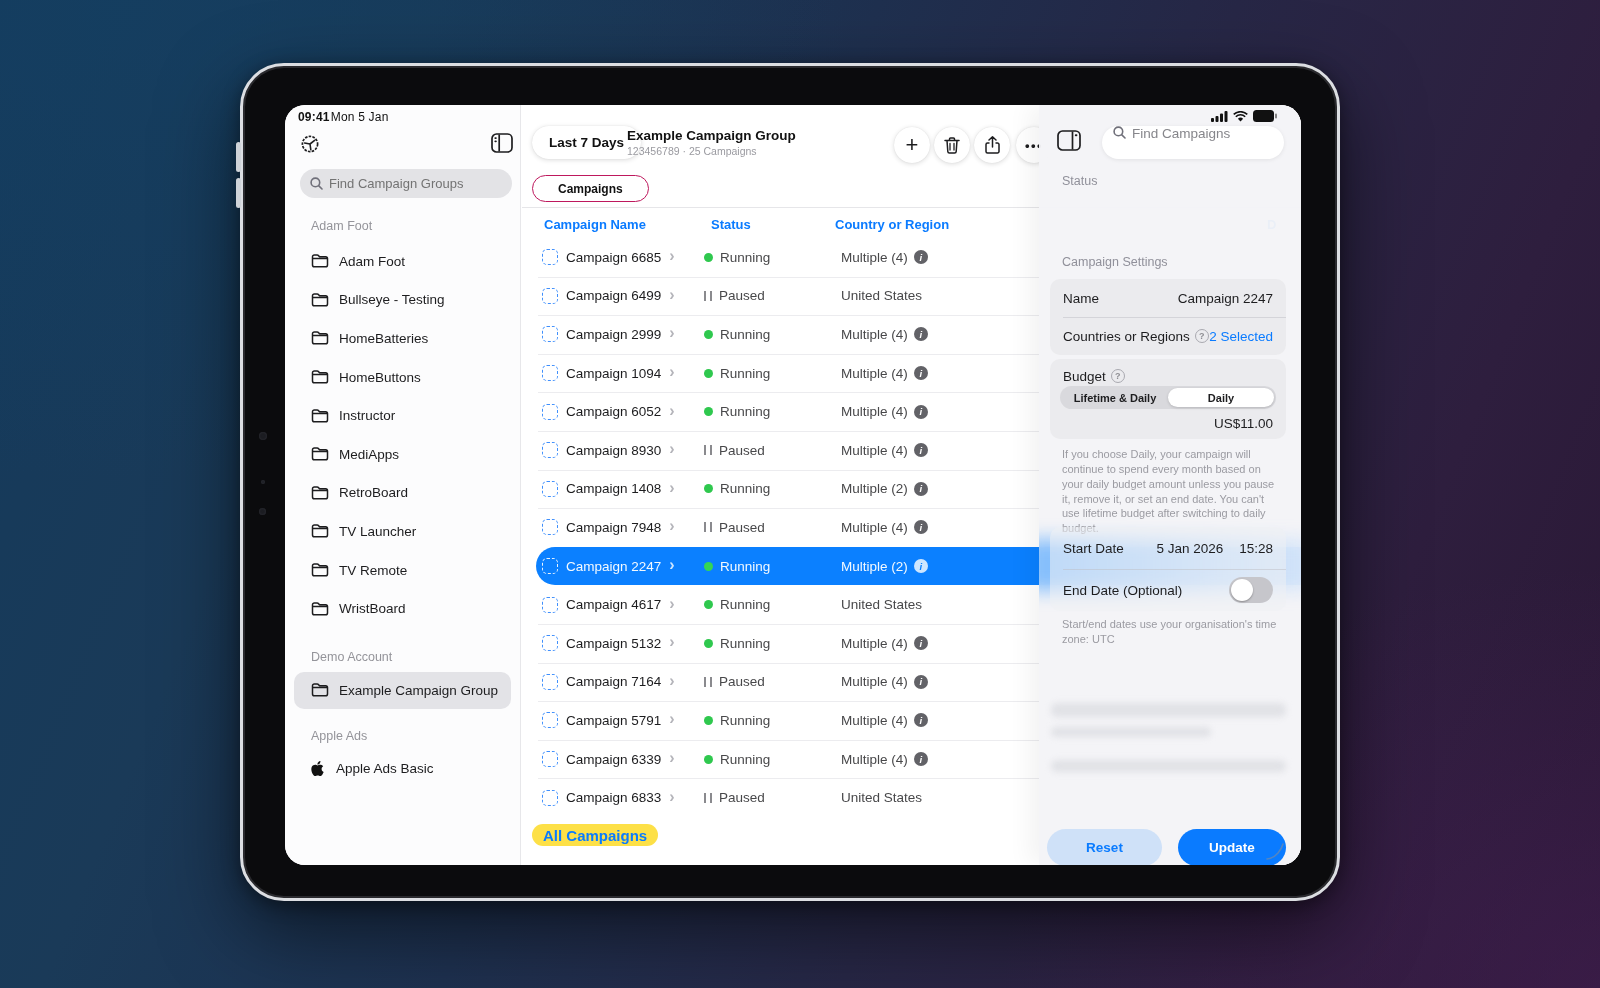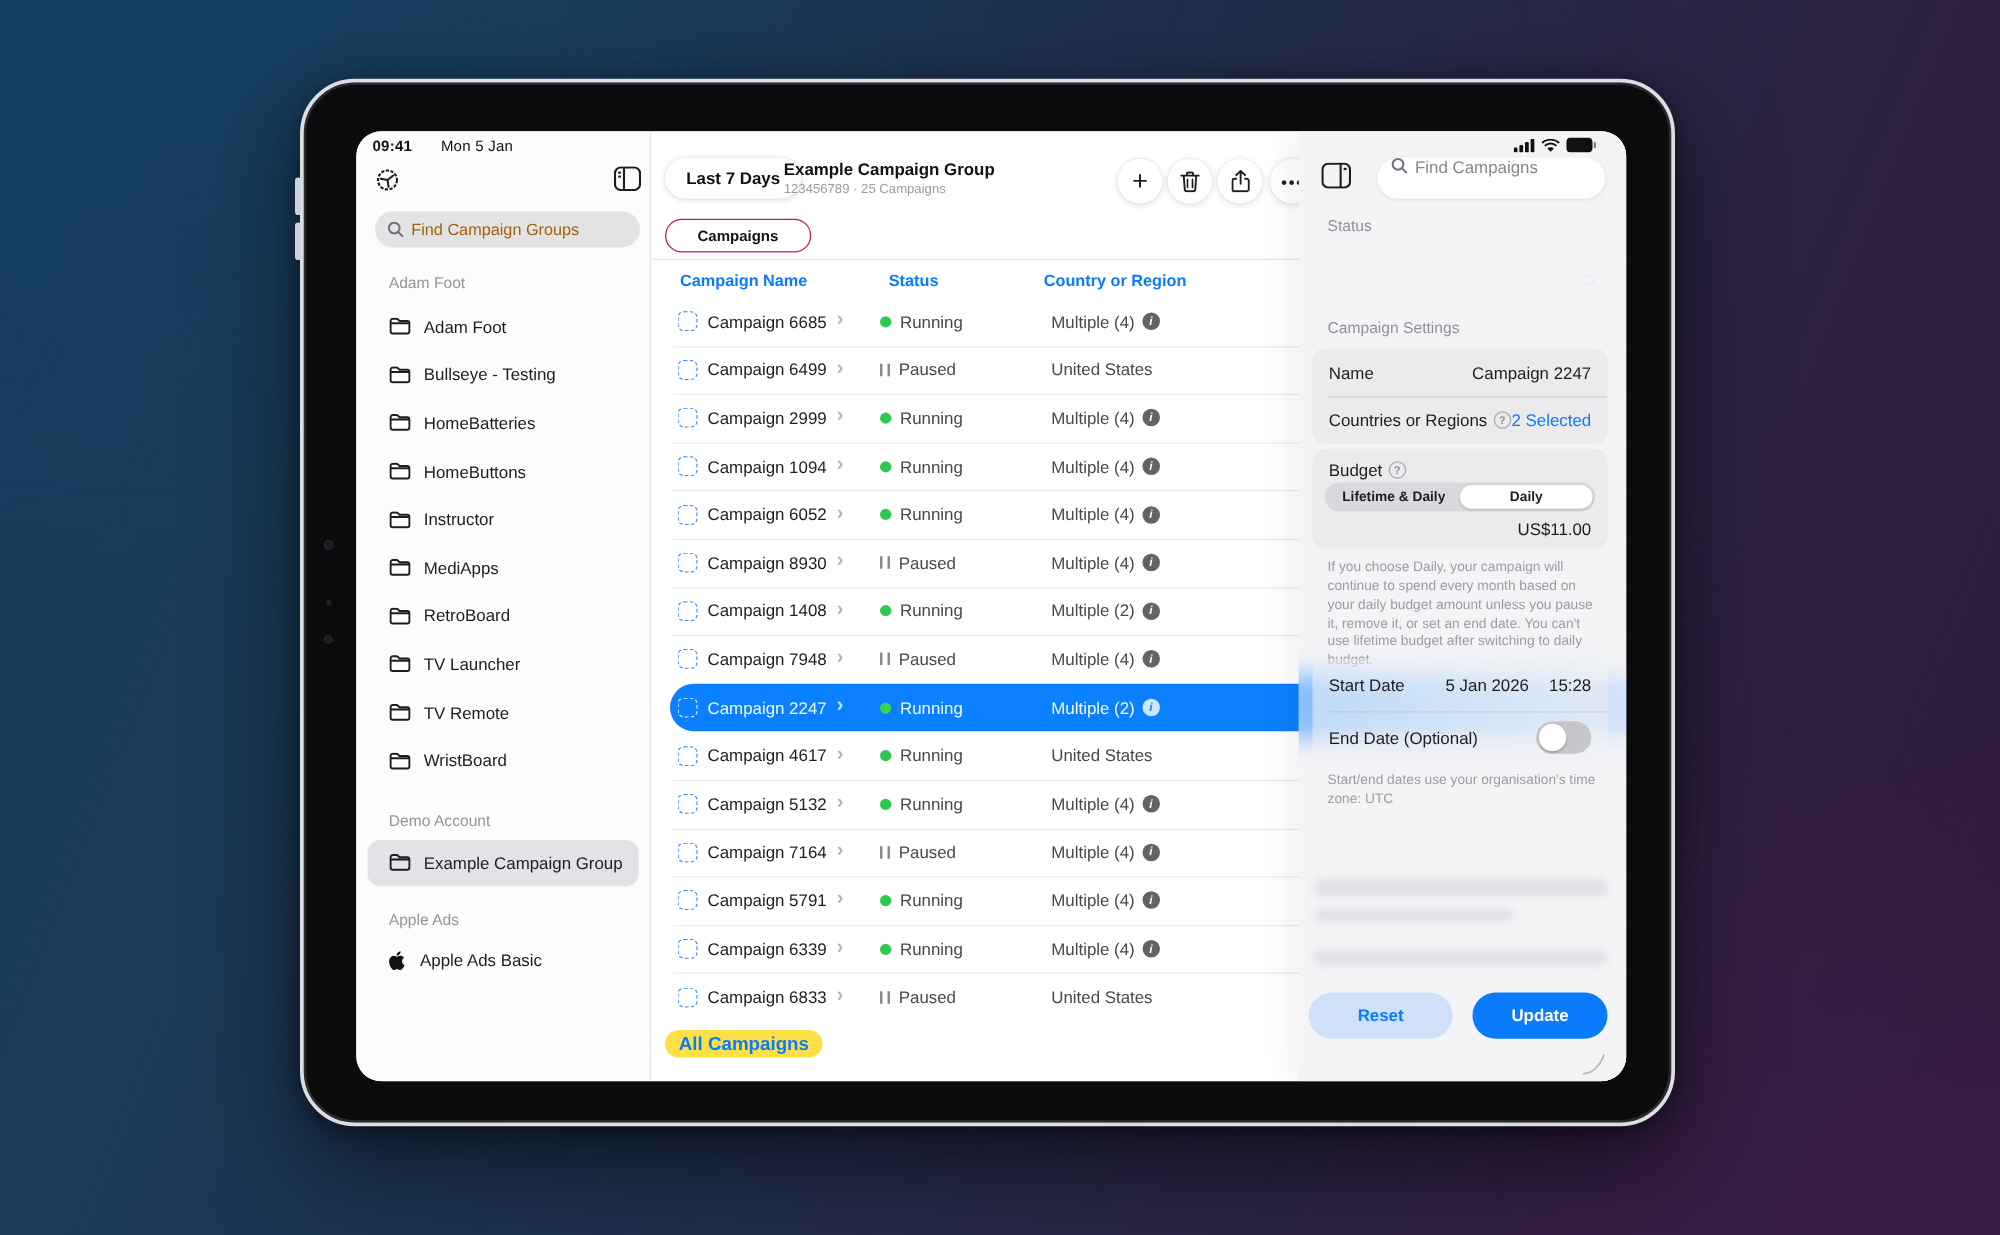--- a/index.html
+++ b/index.html
@@ -19,31 +19,31 @@
     box-shadow:0 30px 80px rgba(0,0,0,.55), 0 4px 18px rgba(0,0,0,.4), inset 0 0 0 2px #2a2a2e; }
   .side-btn { position:absolute; left:-7px; width:5px; height:30px; background:#cfd3d8; border-radius:3px; }
   .cam-dot { position:absolute; left:16px; border-radius:50%; background:#1c1d22; box-shadow:inset 0 0 2px #34353c; }
 
   .screen { position:absolute; left:42px; top:39px; width:1016px; height:760px;
     background:#ffffff; border-radius:20px; overflow:hidden; }
 
   
   .statusbar { position:absolute; left:0; top:0; width:100%; height:24px; z-index:40; }
   .sb-left { position:absolute; left:13px; top:5px; font-size:12px; font-weight:700; color:#111; letter-spacing:.2px; }
-  .sb-left .sb-date { font-weight:400; margin-left:23px; }
+  .sb-left .sb-date { font-weight:400; margin-left:1px; }
   .sb-right { position:absolute; right:24px; top:5px; display:flex; align-items:center; gap:5px; }
 
   
   .sidebar { position:absolute; left:0; top:0; bottom:0; width:236px; background:#fcfcfd;
     border-right:1px solid #e7e7ea; z-index:10; }
   .app-logo { position:absolute; left:15px; top:29px; width:20px; height:20px; }
   .panel-toggle-l { position:absolute; left:206px; top:28px; width:22px; height:20px; }
   .search-pill { position:absolute; left:15px; top:64px; width:212px; height:29px; background:#e3e3e6;
     border-radius:15px; display:flex; align-items:center; padding:0 10px; gap:6px; }
-  .search-pill .ph { font-size:13px; color:#a16207; }
+  .search-pill .ph { font-size:13px; color:#737373; }
   .side-list { position:absolute; left:0; top:104px; right:0; }
   .side-header { height:33px; display:flex; align-items:center; padding-left:26px;
     font-size:12.5px; color:#94949a; }
   .side-header.h2 { height:44px; align-items:flex-end; padding-bottom:8px; }
   .side-header.h3 { height:40px; align-items:flex-end; padding-bottom:6px; }
   .side-item { height:38.6px; display:flex; align-items:center; gap:10px; padding-left:26px;
     font-size:13.5px; color:#1d1d1f; }
   .side-item.selected { background:#e3e3e7; border-radius:10px; margin:0 9px; padding-left:17px; height:37px; }
   .folder-ic { width:18px; height:14px; flex:0 0 auto; }
 
@@ -115,21 +115,21 @@
   .q-ic { width:14px; height:14px; border:1.3px solid #a9a9b0; border-radius:50%; color:#8e8e93;
     font-size:9px; font-weight:700; display:inline-flex; align-items:center; justify-content:center; }
   .toggle { width:44px; height:26px; border-radius:13px; background:#c6c6cb; position:relative; margin-left:auto; flex:0 0 auto; }
   .toggle .knob { position:absolute; left:2px; top:2px; width:22px; height:22px; border-radius:50%; background:#fff;
     box-shadow:0 1px 2px rgba(0,0,0,.3); }
   .seg { position:absolute; left:10px; right:10px; top:27px; height:23px; background:#d9d9dd; border-radius:12px;
     display:flex; padding:2px; }
   .seg .opt { flex:1; display:flex; align-items:center; justify-content:center; font-size:11px; font-weight:700; color:#1d1d1f; }
   .seg .opt.sel { background:#fff; border-radius:10px; box-shadow:0 1px 3px rgba(0,0,0,.16); }
   .note { position:absolute; left:23px; right:17px; font-size:11px; line-height:1.35; color:#9b9ba2; }
-  .p-btn { position:absolute; top:689px; height:37px; border-radius:19px; display:flex; align-items:center;
+  .p-btn { position:absolute; top:724px; height:37px; border-radius:19px; display:flex; align-items:center;
     justify-content:center; font-size:13.5px; font-weight:600;text-align:right; }
   .p-btn.reset { left:8px; width:115px; background:#cfe1f8; color:#0a7bff; }
   .p-btn.update { right:15px; width:108px; background:#0a7bff; color:#ffffff; }
   .scribble { position:absolute; right:16px; top:738px; opacity:.55; }
 
   svg.ic { display:block; }
 </style>
 </head>
 <body>
 

